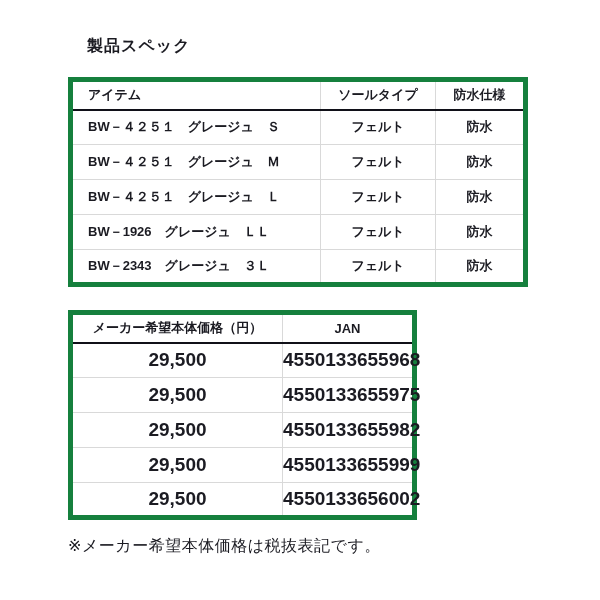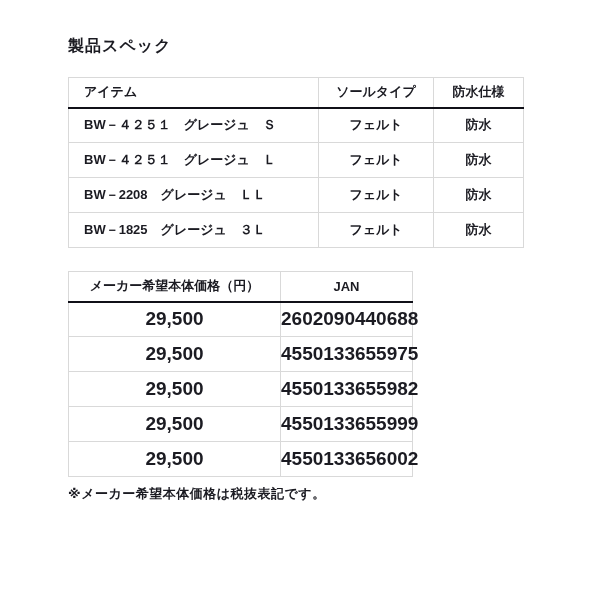--- a/index.html
+++ b/index.html
@@ -9,26 +9,27 @@
     font-family: "Liberation Sans", "DejaVu Sans", sans-serif;
     color: #1b1b22;
   }
   .wrap { padding: 36px 0 0 68px; }
 
   .page-title {
     font-size: 16px;
     font-weight: 700;
     letter-spacing: 1px;
     margin-bottom: 20px;
+    margin-left: 19px;
   }
 
   table {
     border-collapse: collapse;
     table-layout: fixed;
-    border: 1px solid #15803d;
+    border: 5px solid #15803d;
   }
   th, td {
     border: 1px solid #d9d9d9;
     font-size: 13px;
     vertical-align: middle;
   }
   th {
     font-weight: 700;
     height: 30px;
     border-bottom: 2px solid #101018;
@@ -52,23 +53,23 @@
     padding-left: 15px;
   }
 
   
   .price-table { width: 344px; margin-top: 23px; }
   .price-table .col-price { width: 212px; }
   .price-table .col-jan   { width: 132px; text-align: center; }
   .price-table td { font-size: 19px; }
 
   .footnote {
-    margin-top: 8px;
-    font-size: 13px;
-    font-weight: 700;
+    margin-top: 16px;
+    font-size: 16px;
+    font-weight: 400;
     letter-spacing: 0.5px;
   }
 </style>
 </head>
 <body>
 
 <div class="wrap">
 
   <h1 class="page-title">製品スペック</h1>
 
@@ -85,52 +86,57 @@
         <th class="col-wp">防水仕様</th>
       </tr>
     </thead>
     <tbody>
       <tr>
         <td class="cell-item">BW－４２５１　グレージュ　Ｓ</td>
         <td>フェルト</td>
         <td>防水</td>
       </tr>
       <tr>
+        <td class="cell-item">BW－４２５１　グレージュ　Ｍ</td>
+        <td>フェルト</td>
+        <td>防水</td>
+      </tr>
+      <tr>
         <td class="cell-item">BW－４２５１　グレージュ　Ｌ</td>
         <td>フェルト</td>
         <td>防水</td>
       </tr>
       <tr>
-        <td class="cell-item">BW－2208　グレージュ　ＬＬ</td>
+        <td class="cell-item">BW－1926　グレージュ　ＬＬ</td>
         <td>フェルト</td>
         <td>防水</td>
       </tr>
       <tr>
-        <td class="cell-item">BW－1825　グレージュ　３Ｌ</td>
+        <td class="cell-item">BW－2343　グレージュ　３Ｌ</td>
         <td>フェルト</td>
         <td>防水</td>
       </tr>
     </tbody>
   </table>
 
   <table class="price-table">
     <colgroup>
       <col class="col-price">
         <col class="col-jan">
     </colgroup>
     <thead>
       <tr>
         <th class="col-price">メーカー希望本体価格（円）</th>
         <th class="col-jan">JAN</th>
       </tr>
     </thead>
     <tbody>
       <tr>
         <td>29,500</td>
-        <td>2602090440688</td>
+        <td>4550133655968</td>
       </tr>
       <tr>
         <td>29,500</td>
         <td>4550133655975</td>
       </tr>
       <tr>
         <td>29,500</td>
         <td>4550133655982</td>
       </tr>
       <tr>

